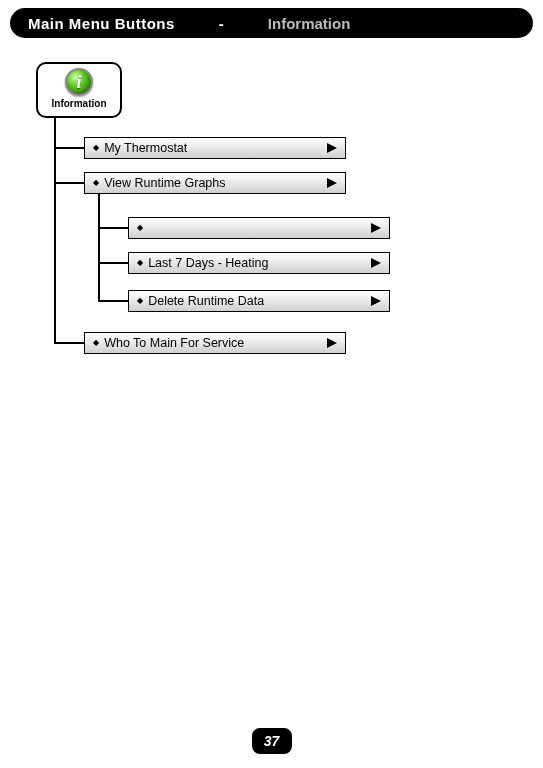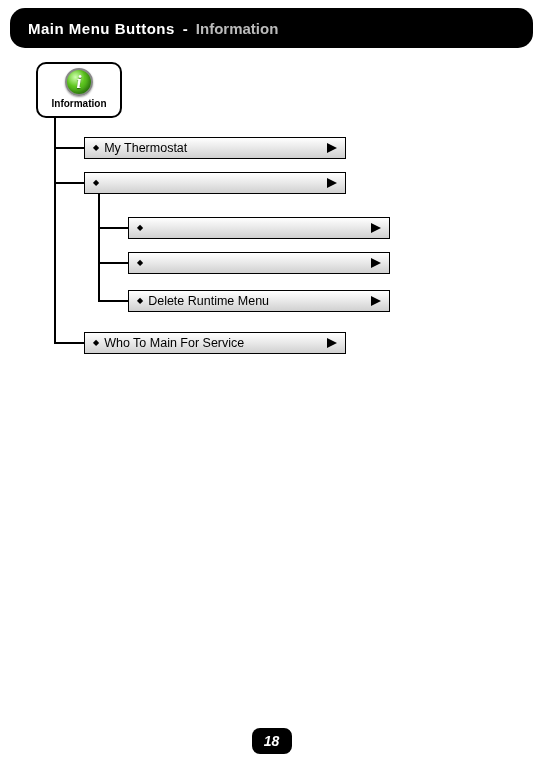--- a/index.html
+++ b/index.html
@@ -8,27 +8,28 @@
     height: 768px;
     background: #fff;
     font-family: Arial, Helvetica, sans-serif;
     position: relative;
   }
   .header-bar {
     position: absolute;
     top: 8px;
     left: 10px;
     right: 10px;
-    height: 40px;
+    height: 30px;
     background: #000;
     border-radius: 15px;
     display: flex;
     align-items: center;
     padding: 0 18px;
     color: #fff;
+    gap: 36px;
   }
   .header-bold {
     font-weight: bold;
     font-size: 15px;
     letter-spacing: 0.5px;
   }
   .header-sep {
     font-weight: bold;
     font-size: 15px;
     margin: 0 8px;
@@ -159,20 +160,21 @@
     <span>My Thermostat</span>
     <span class="arrow">
       <svg width="14" height="12" viewBox="0 0 14 12">
           <polygon points="2,1 12,6 2,11" fill="#000"></polygon>
         </svg>
     </span>
   </div>
 
   <div class="menu-row" style="left:48px; top:110px; width:262px;">
     <span class="diamond">◆</span>
+    <span>View Runtime Graphs</span>
     <span class="arrow">
       <svg width="14" height="12" viewBox="0 0 14 12">
           <polygon points="2,1 12,6 2,11" fill="#000"></polygon>
         </svg>
     </span>
   </div>
 
   <div class="line" style="left:62px; top:132px; width:2px; height:108px;"></div>
   <div class="line" style="left:62px; top:165px; width:30px; height:2px;"></div>
   <div class="line" style="left:62px; top:200px; width:30px; height:2px;"></div>
@@ -182,44 +184,45 @@
     <span class="diamond">◆</span>
     <span class="arrow">
       <svg width="14" height="12" viewBox="0 0 14 12">
           <polygon points="2,1 12,6 2,11" fill="#000"></polygon>
         </svg>
     </span>
   </div>
 
   <div class="menu-row" style="left:92px; top:190px; width:262px;">
     <span class="diamond">◆</span>
+    <span>Last 7 Days - Heating</span>
     <span class="arrow">
       <svg width="14" height="12" viewBox="0 0 14 12">
           <polygon points="2,1 12,6 2,11" fill="#000"></polygon>
         </svg>
     </span>
   </div>
 
   <div class="menu-row" style="left:92px; top:228px; width:262px;">
     <span class="diamond">◆</span>
-    <span>Delete Runtime Menu</span>
+    <span>Delete Runtime Data</span>
     <span class="arrow">
       <svg width="14" height="12" viewBox="0 0 14 12">
           <polygon points="2,1 12,6 2,11" fill="#000"></polygon>
         </svg>
     </span>
   </div>
 
   <div class="menu-row" style="left:48px; top:270px; width:262px;">
     <span class="diamond">◆</span>
     <span>Who To Main For Service</span>
     <span class="arrow">
       <svg width="14" height="12" viewBox="0 0 14 12">
           <polygon points="2,1 12,6 2,11" fill="#000"></polygon>
         </svg>
     </span>
   </div>
 
 </div>
 
 <div class="page-num-badge">
-  <span>18</span>
+  <span>37</span>
 </div>
 
 </body></html>

